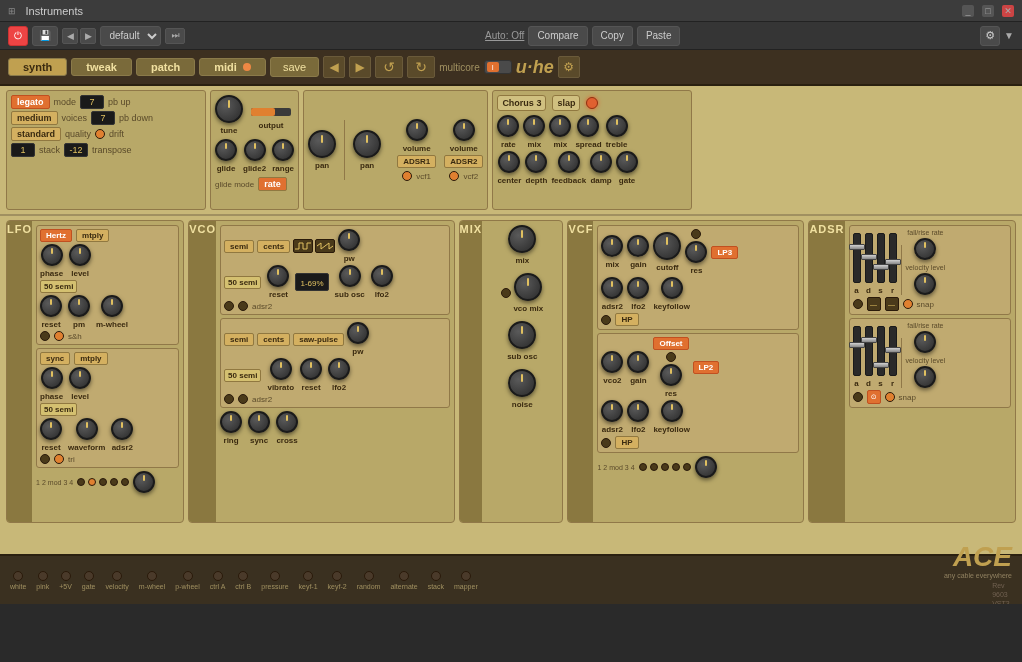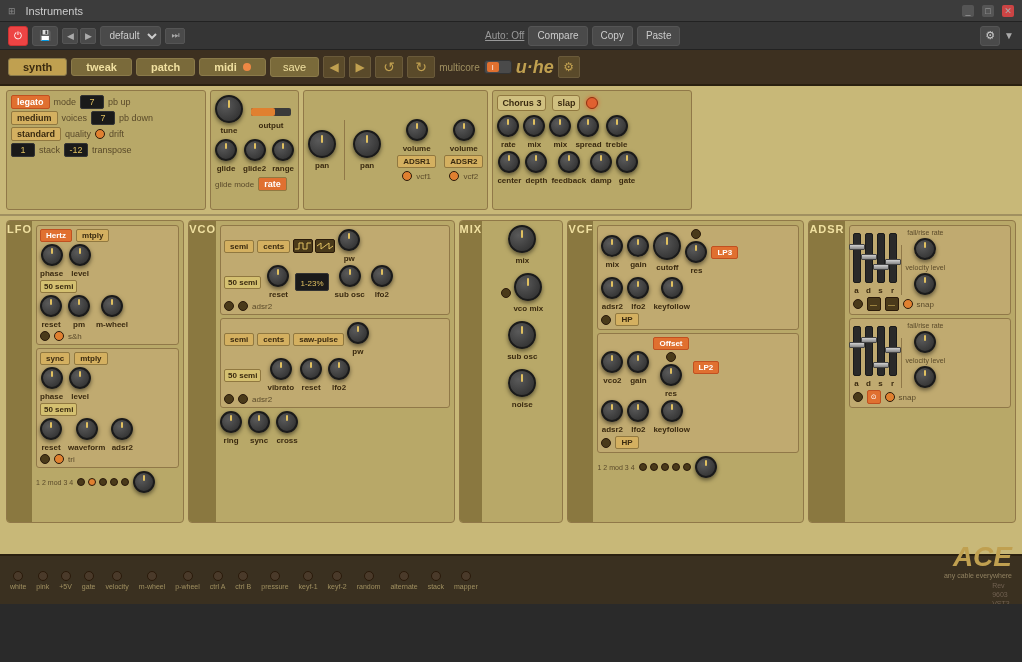--- a/index.html
+++ b/index.html
@@ -633,21 +633,21 @@
           </div>
           <div class="row" style="gap:6px;">
             <div class="col">
               <div class="value-display">50 semi</div>
             </div>
             <div class="col">
               <div class="knob knob-sm"></div>
               <span class="knob-label">reset</span>
             </div>
             <div style="background:#1a1a1a;border:1px solid #333;border-radius:2px;padding:2px 4px;min-width:30px;text-align:center;">
-              <span style="color:#e0c060;font-size:8px;">1-23%</span>
+              <span style="color:#e0c060;font-size:8px;">1-69%</span>
             </div>
             <div class="col">
               <div class="knob knob-sm"></div>
               <span class="knob-label">sub osc</span>
             </div>
             <div class="col">
               <div class="knob knob-sm"></div>
               <span class="knob-label">lfo2</span>
             </div>
           </div>

